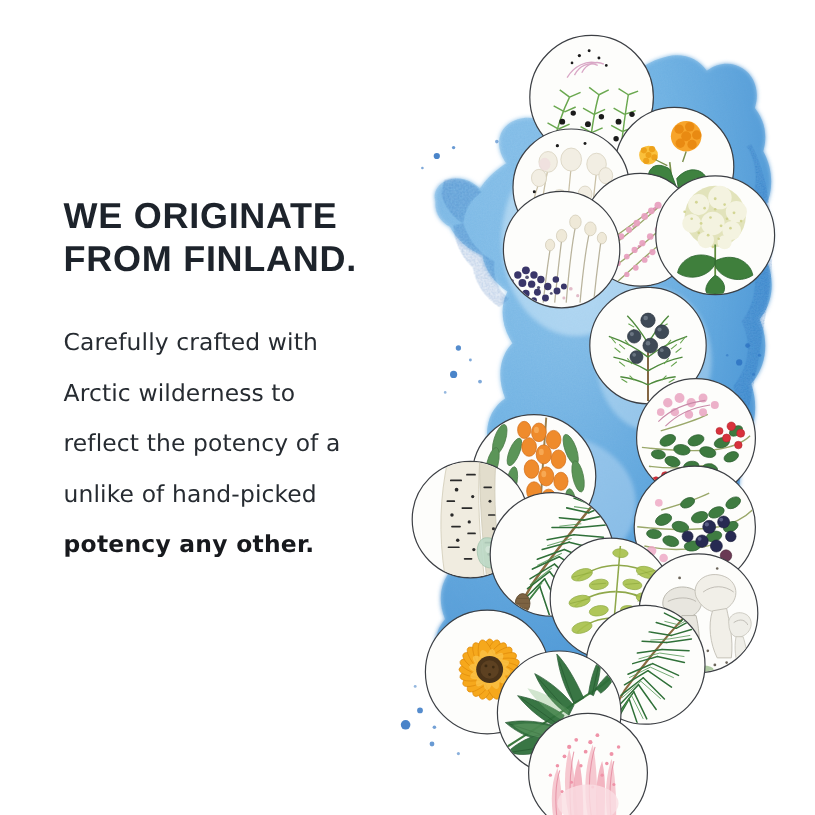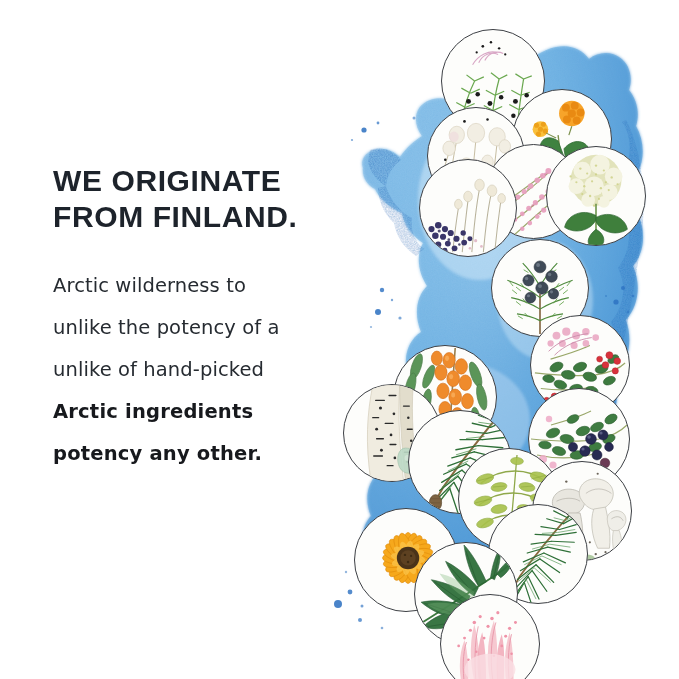--- a/index.html
+++ b/index.html
@@ -56,24 +56,24 @@
 </style>
 </head>
 <body>
 
 <div id="stage">
 
   <div class="text-panel">
     <h1 class="headline">WE ORIGINATE
 FROM FINLAND.</h1>
     <p class="body-copy">
+      <span class="ln">Carefully crafted with</span>
       <span class="ln">Arctic wilderness to</span>
-      <span class="ln">unlike the potency of a</span>
+      <span class="ln">reflect the potency of a</span>
       <span class="ln">unlike of hand-picked</span>
-      <span class="ln strong">Arctic ingredients</span>
       <span class="ln strong">potency any other.</span>
     </p>
   </div>
 
   <div class="art">
 
     <svg viewBox="0 0 349 679">
       <defs>
         <linearGradient id="gWater" x1="0" y1="0" x2="1" y2="1">
           <stop offset="0%" stop-color="#a6d2f0"></stop>

